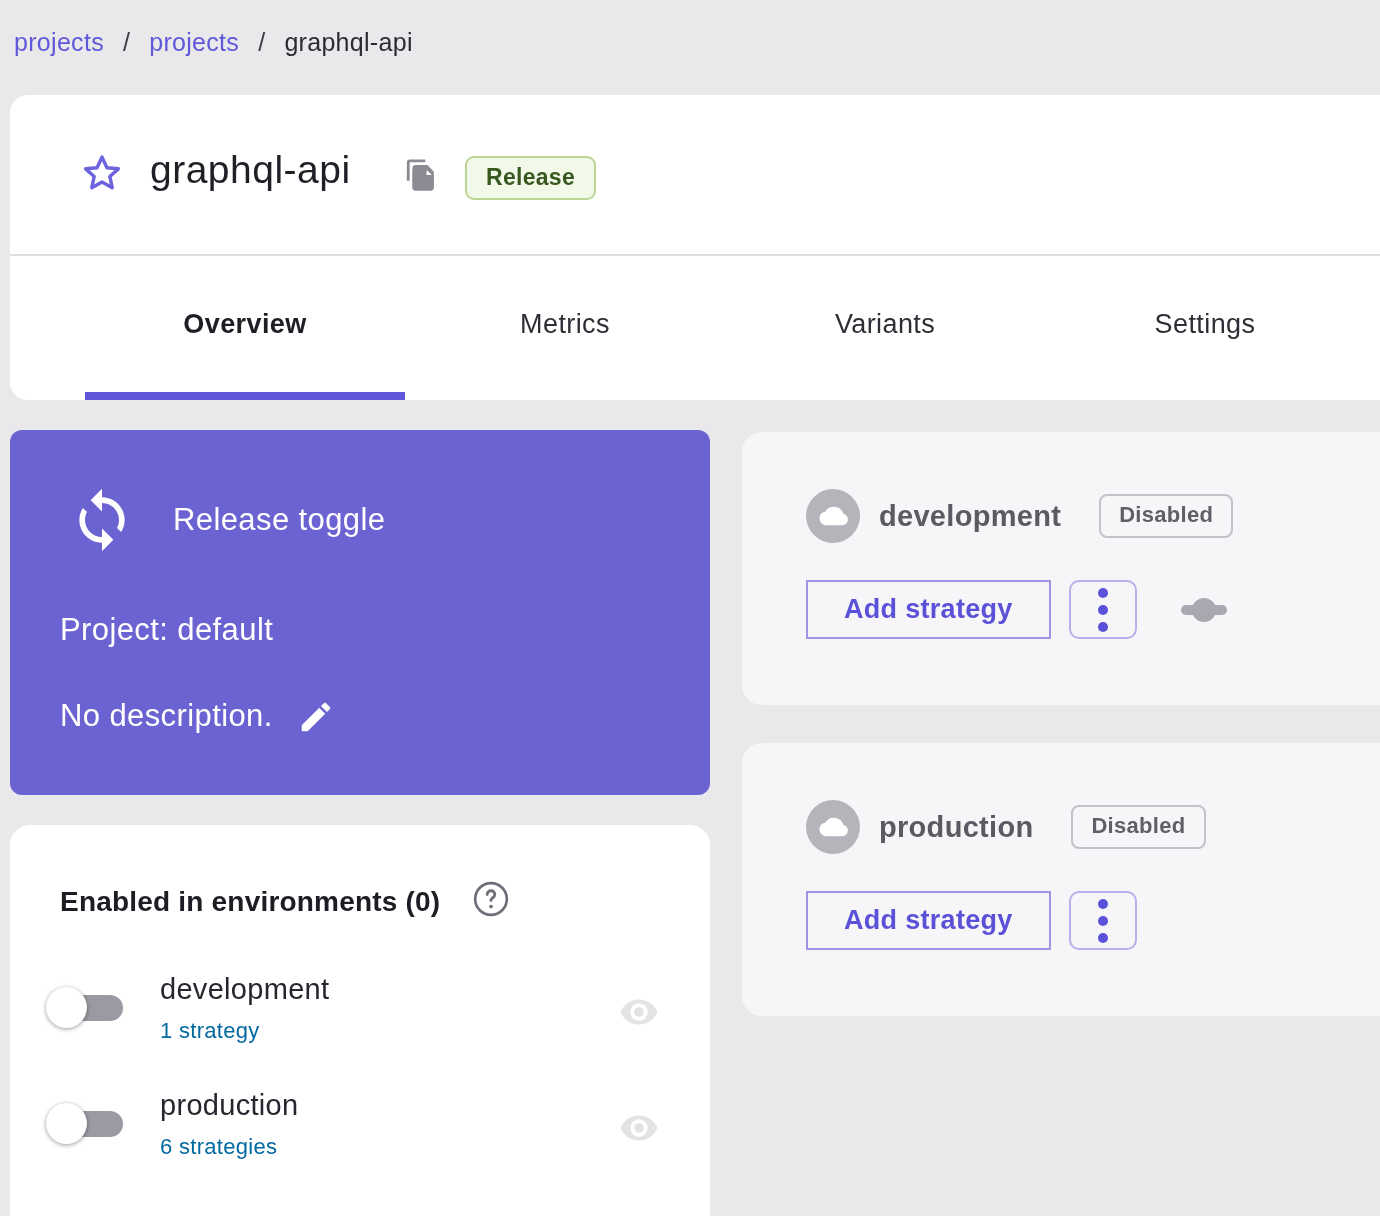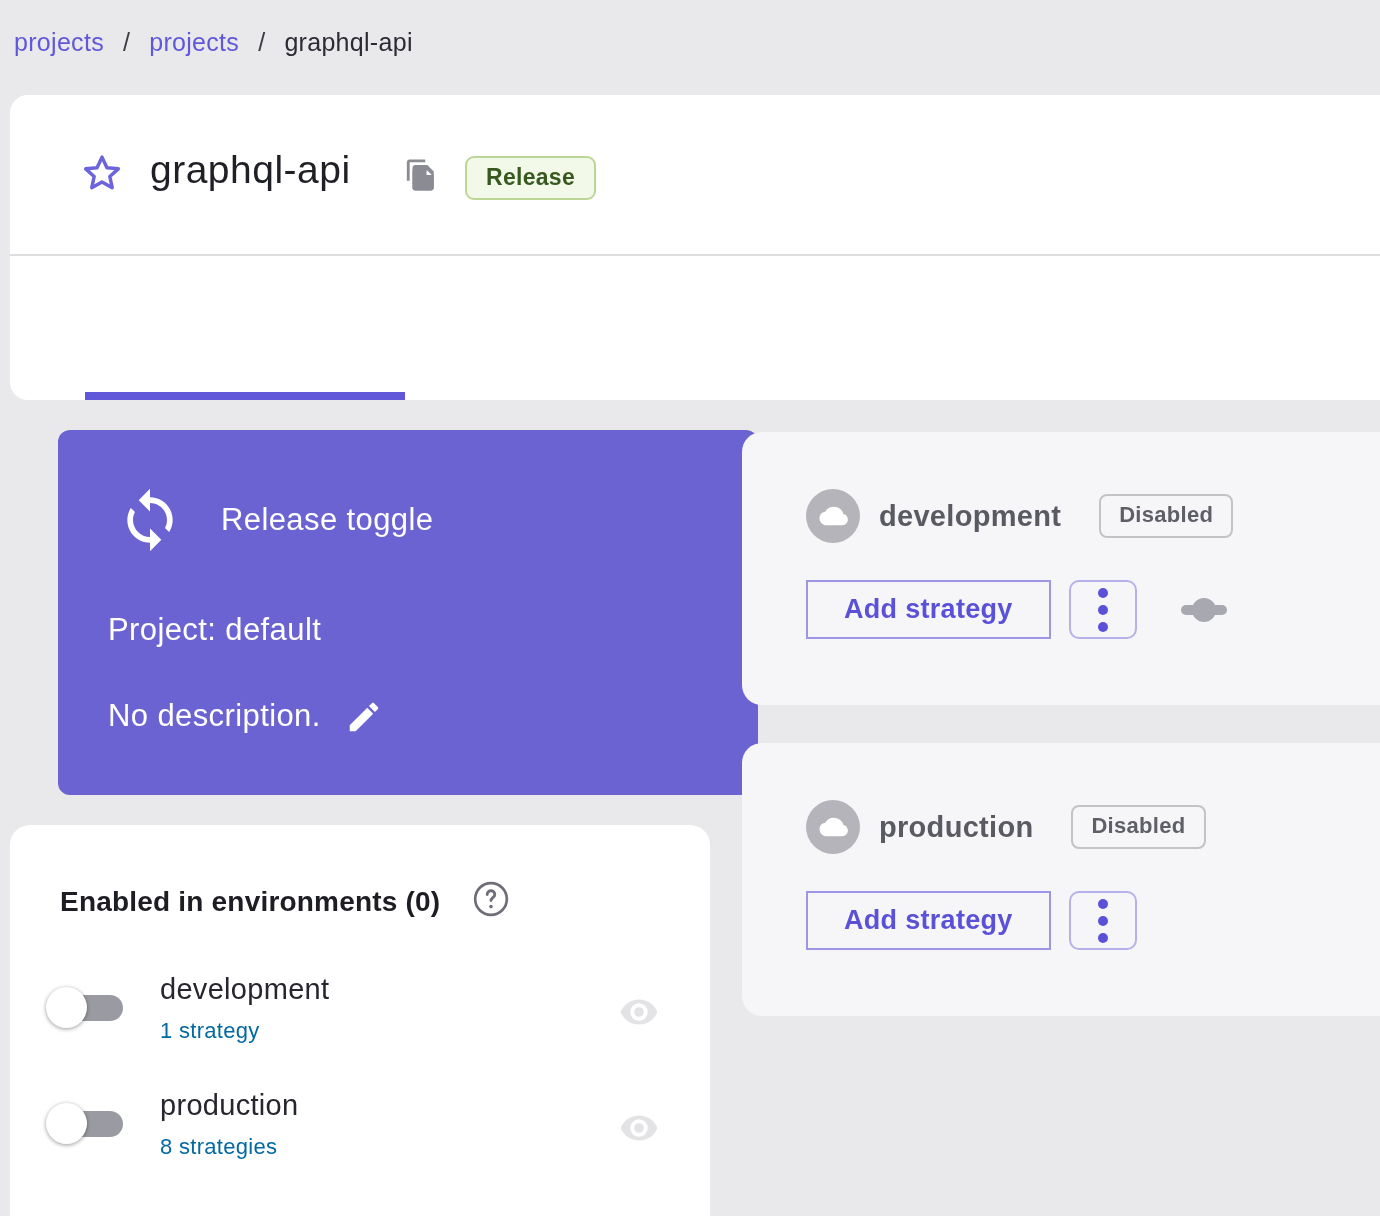--- a/index.html
+++ b/index.html
@@ -45,21 +45,21 @@
     font-size:27px;color:#2e2e36;letter-spacing:.4px;cursor:pointer;
   }
   .tab.active{font-weight:bold;color:#1e1e25;}
   .tab-underline{
     position:absolute;left:75px;bottom:0;width:320px;height:8px;
     background:#6158d9;
   }
   
   .toggle-card{
     position:absolute;left:10px;top:430px;width:700px;height:365px;
-    background:#6c63d2;border-radius:12px;color:#ffffff;margin-left:48px;
+    background:#6c63d2;border-radius:12px;color:#ffffff;
   }
   .sync-icon{position:absolute;left:58px;top:56px;width:68px;height:68px;}
   .toggle-type-label{position:absolute;left:163px;top:72px;font-size:31px;letter-spacing:.4px;}
   .toggle-project{position:absolute;left:50px;top:182px;font-size:31px;letter-spacing:.4px;}
   .toggle-desc-row{position:absolute;left:50px;top:268px;display:flex;gap:24px;}
   .toggle-desc{font-size:31px;letter-spacing:.4px;}
   .edit-icon{width:38px;height:38px;cursor:pointer;}
   
   .enabled-card{
     position:absolute;left:10px;top:825px;width:700px;height:420px;
@@ -135,20 +135,26 @@
   <span class="copy-icon">
     <svg viewBox="0 0 24 24" width="34" height="38">
       <path fill="#8b8b94" d="M15 1H4c-1.1 0-2 .9-2 2v13h2V3h11V1z"></path>
       <path fill="#8b8b94" d="M18.5 5H8c-1.1 0-2 .9-2 2v14c0 1.1.9 2 2 2h11c1.1 0 2-.9 2-2V9.5L16.5 5h2zm.5 5h-5V7h-4v13h9V10z" fill-rule="evenodd"></path>
       <path fill="#8b8b94" d="M8 7h8.4L21 11.6V21c0 1.1-.9 2-2 2H8c-1.1 0-2-.9-2-2V9c0-1.1.9-2 2-2zm8 1.5V12h3.5L16 8.5z"></path>
       <path fill="#ffffff" d="M16 8.5V12h3.5z"></path>
     </svg>
   </span>
   <span class="status-badge">Release</span>
   <div class="header-divider"></div>
+  <div class="tabs-row">
+    <div class="tab active">Overview</div>
+    <div class="tab">Metrics</div>
+    <div class="tab">Variants</div>
+    <div class="tab">Settings</div>
+  </div>
   <div class="tab-underline"></div>
 </section>
 
 <section class="toggle-card">
   <span class="sync-icon">
     <svg viewBox="0 0 24 24" width="68" height="68">
       <path fill="#ffffff" d="M12 4V1L8 5l4 4V6c3.31 0 6 2.69 6 6 0 1.01-.25 1.97-.7 2.8l1.46 1.46C19.54 15.03 20 13.57 20 12c0-4.42-3.58-8-8-8zm0 14c-3.31 0-6-2.69-6-6 0-1.01.25-1.97.7-2.8L5.24 7.74C4.46 8.97 4 10.43 4 12c0 4.42 3.58 8 8 8v3l4-4-4-4v3z"></path>
     </svg>
   </span>
   <div class="toggle-type-label">Release toggle</div>
@@ -187,21 +193,21 @@
       <circle cx="12" cy="12" r="5.2" fill="#ffffff"></circle>
       <circle cx="12" cy="12" r="2.9" fill="#e3e3e6"></circle>
     </svg>
   </span>
 
   <span class="switch" style="left:36px;top:278px;">
     <span class="track"></span>
       <span class="thumb"></span>
   </span>
   <div class="env-row-label" style="top:264px;">production</div>
-  <div class="env-row-sub" style="top:309px;">8 strategies</div>
+  <div class="env-row-sub" style="top:309px;">6 strategies</div>
   <span class="eye-icon" style="top:283px;">
     <svg viewBox="0 0 24 24" width="48" height="40">
       <path fill="#e3e3e6" d="M12 4.5C7 4.5 2.7 7.6 1 12c1.7 4.4 6 7.5 11 7.5s9.3-3.1 11-7.5c-1.7-4.4-6-7.5-11-7.5z"></path>
       <circle cx="12" cy="12" r="5.2" fill="#ffffff"></circle>
       <circle cx="12" cy="12" r="2.9" fill="#e3e3e6"></circle>
     </svg>
   </span>
 </section>
 
 <section class="env-card dev">

